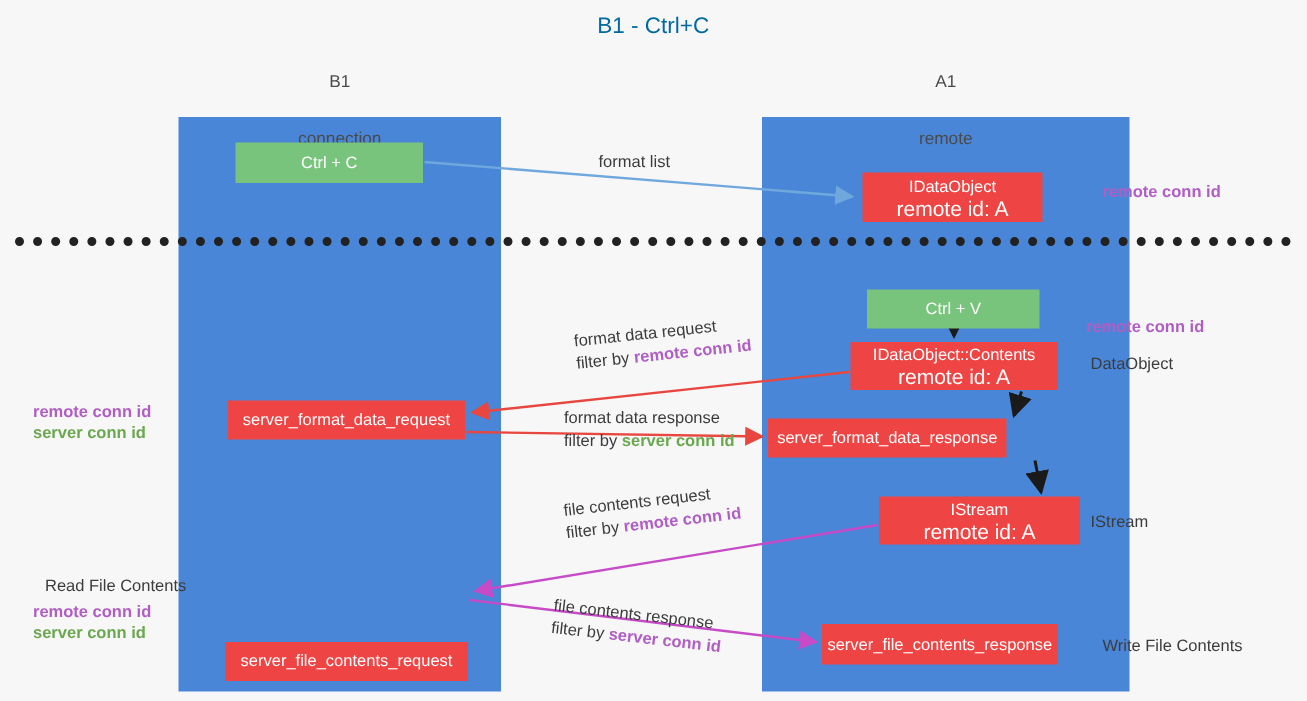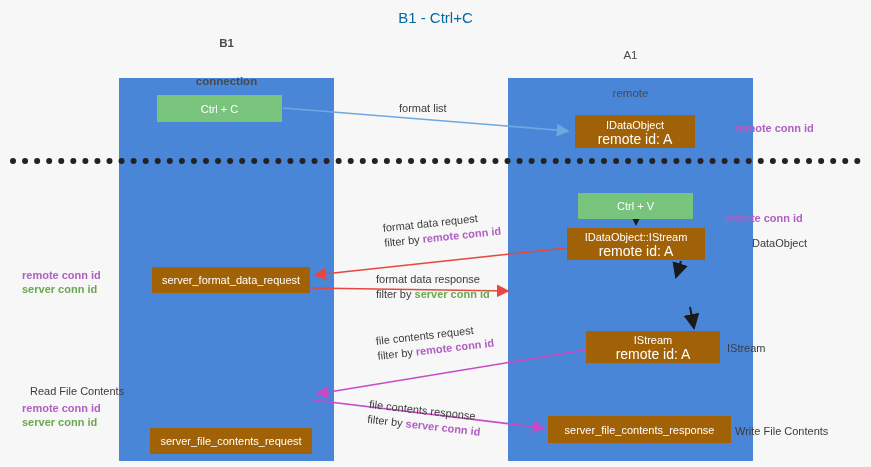--- a/index.html
+++ b/index.html
@@ -11,51 +11,51 @@
   .lane{position:absolute;background:#4a86d8;}
   #lane-b1{left:119px;top:78px;width:215px;height:383px;}
   #lane-a1{left:508px;top:78px;width:245px;height:383px;}
 
   
   .title{position:absolute;left:0;width:871px;text-align:center;
          font-size:15px;color:#0369a1;line-height:19px;}
   #title-line1{top:8px;}
   #title-line2{top:27px;}
   .lane-head{position:absolute;text-align:center;font-size:11.5px;color:#4a4a4a;line-height:14px;}
-  #head-b1{left:119px;top:36px;width:215px;font-weight:bold;}
+  #head-b1{left:119px;top:48px;width:215px;}
   #head-a1{left:508px;top:48px;width:245px;text-align:center;}
   .lane-head .sub{display:block;margin-top:24px;}
 
   
   .node{position:absolute;box-sizing:border-box;display:flex;flex-direction:column;
         align-items:center;justify-content:center;color:#fff;font-size:11px;
         line-height:14px;text-align:center;}
   .node.green{background:#79c47d;}
-  .node.orange{background:#a16207;}
+  .node.orange{background:#ef4444;}
   .node .l2{font-size:14px;}
 
   #n-ctrlc{left:157px;top:95px;width:125px;height:27px;text-align:right;}
   #n-idataobject{left:575px;top:115px;width:120px;height:33px;}
   #n-ctrlv{left:578px;top:172px;width:115px;height:26px;margin-top:21px;}
   #n-getdata{left:567px;top:228px;width:138px;height:32px;}
   #n-sfdreq{left:152px;top:267px;width:158px;height:26px;}
   #n-sfdres{left:512px;top:279px;width:159px;height:26px;}
   #n-istream{left:586px;top:331px;width:134px;height:32px;}
   #n-sfcreq{left:150px;top:384px;width:162px;height:26px;margin-top:44px;}
-  #n-sfcres{left:548px;top:416px;width:183px;height:27px;}
+  #n-sfcres{left:548px;top:416px;width:157px;height:27px;}
 
   
   .ann{position:absolute;font-size:11px;line-height:14px;}
   .purple{color:#b05ec4;font-weight:bold;}
   .green-t{color:#6aa84f;font-weight:bold;}
   .plain{color:#3c3c3c;}
 
   #lbl-remote-1{left:735px;top:121px;}
   #lbl-remote-2{left:724px;top:211px;}
-  #lbl-dataobject{left:727px;top:236px;margin-left:25px;}
+  #lbl-dataobject{left:727px;top:236px;}
   #lbl-istream{left:727px;top:341px;}
   #lbl-writefile{left:735px;top:424px;}
   #lbl-left-ids{left:22px;top:268px;text-align:left;}
   #lbl-readfile{left:30px;top:384px;}
   #lbl-left-ids2{left:22px;top:401px;}
 
   
   .flow{position:absolute;font-size:11px;line-height:15px;white-space:nowrap;}
   #flow-formatlist{left:399px;top:101px;}
   #flow-fdreq{left:382px;top:221px;transform:rotate(-6deg);transform-origin:left top;}
@@ -130,28 +130,31 @@
   <div class="node orange" id="n-idataobject">
     <span>IDataObject</span>
     <span class="l2">remote id: A</span>
   </div>
 
   <div class="node green" id="n-ctrlv">
     <span>Ctrl + V</span>
   </div>
 
   <div class="node orange" id="n-getdata">
-    <span>IDataObject::IStream</span>
+    <span>IDataObject::Contents</span>
     <span class="l2">remote id: A</span>
   </div>
 
   <div class="node orange" id="n-sfdreq">
     <span>server_format_data_request</span>
   </div>
 
+  <div class="node orange" id="n-sfdres">
+    <span>server_format_data_response</span>
+  </div>
 
   <div class="node orange" id="n-istream">
     <span>IStream</span>
     <span class="l2">remote id: A</span>
   </div>
 
   <div class="node orange" id="n-sfcreq">
     <span>server_file_contents_request</span>
   </div>
 

